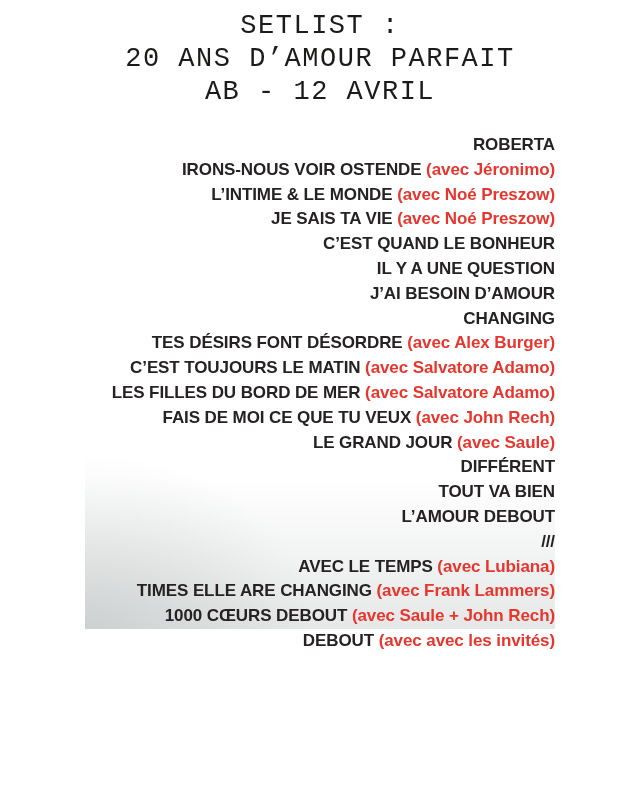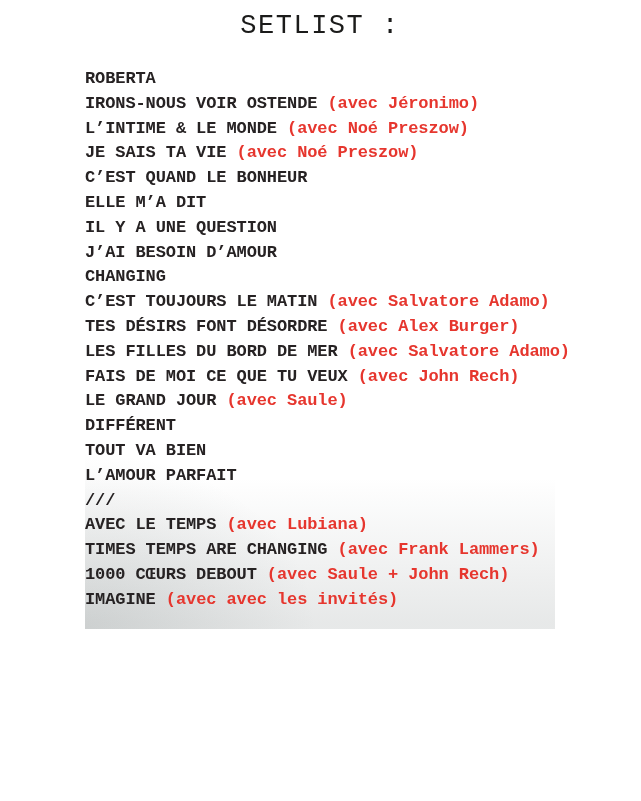--- a/index.html
+++ b/index.html
@@ -33,40 +33,41 @@
     font-weight: 400;
     font-size: 27px;
     line-height: 33px;
     letter-spacing: 1.5px;
     color: var(--title-color, #1b1b1a);
   }
   .rows {
     margin-top: 24px;
   }
   .row {
-    text-align: left;
+    text-align: right;
     font-size: 17px;
     font-weight: 700;
     line-height: 24.8px;
     letter-spacing: -0.1px;
     color: var(--song-color, #262223);
     white-space: nowrap;
-    font-family: Liberation Mono, monospace;
   }
   .guest {
     color: var(--guest-color, #e6362e);
   }
   .guest:empty { display: none; }
 </style>
 </head>
 <body>
 
 <div class="photo">
   <div class="title">
     <div>SETLIST :</div>
+    <div>20 ANS D’AMOUR PARFAIT</div>
+    <div>AB - 12 AVRIL</div>
   </div>
 
   <div class="rows" id="rows">
 
       <div class="row">
         <span class="song">ROBERTA</span>
         
       </div>
 
 
@@ -83,49 +84,45 @@
       <div class="row">
         <span class="song">JE SAIS TA VIE</span>
         <span class="guest">(avec Noé Preszow)</span>
       </div>
 
       <div class="row">
         <span class="song">C’EST QUAND LE BONHEUR</span>
         
       </div>
 
-      <div class="row">
-        <span class="song">ELLE M’A DIT</span>
-        
-      </div>
 
 
       <div class="row">
         <span class="song">IL Y A UNE QUESTION</span>
         
       </div>
 
       <div class="row">
         <span class="song">J’AI BESOIN D’AMOUR</span>
         
       </div>
 
       <div class="row">
         <span class="song">CHANGING</span>
         
       </div>
 
       <div class="row">
-        <span class="song">C’EST TOUJOURS LE MATIN</span>
-        <span class="guest">(avec Salvatore Adamo)</span>
+        <span class="song">TES DÉSIRS FONT DÉSORDRE</span>
+        <span class="guest">(avec Alex Burger)</span>
       </div>
 
       <div class="row">
-        <span class="song">TES DÉSIRS FONT DÉSORDRE</span>
-        <span class="guest">(avec Alex Burger)</span>
+        <span class="song">C’EST TOUJOURS LE MATIN</span>
+        <span class="guest">(avec Salvatore Adamo)</span>
       </div>
 
       <div class="row">
         <span class="song">LES FILLES DU BORD DE MER</span>
         <span class="guest">(avec Salvatore Adamo)</span>
       </div>
 
       <div class="row">
         <span class="song">FAIS DE MOI CE QUE TU VEUX</span>
         <span class="guest">(avec John Rech)</span>
@@ -140,42 +137,42 @@
         <span class="song">DIFFÉRENT</span>
         
       </div>
 
       <div class="row">
         <span class="song">TOUT VA BIEN</span>
         
       </div>
 
       <div class="row">
-        <span class="song">L’AMOUR PARFAIT</span>
+        <span class="song">L’AMOUR DEBOUT</span>
         
       </div>
 
       <div class="row">
         <span class="song">///</span>
         
       </div>
 
       <div class="row">
         <span class="song">AVEC LE TEMPS</span>
         <span class="guest">(avec Lubiana)</span>
       </div>
 
       <div class="row">
-        <span class="song">TIMES TEMPS ARE CHANGING</span>
+        <span class="song">TIMES ELLE ARE CHANGING</span>
         <span class="guest">(avec Frank Lammers)</span>
       </div>
 
       <div class="row">
         <span class="song">1000 CŒURS DEBOUT</span>
         <span class="guest">(avec Saule + John Rech)</span>
       </div>
 
       <div class="row">
-        <span class="song">IMAGINE</span>
+        <span class="song">DEBOUT</span>
         <span class="guest">(avec avec les invités)</span>
       </div>
     </div>
 </div>
 
 </body></html>

